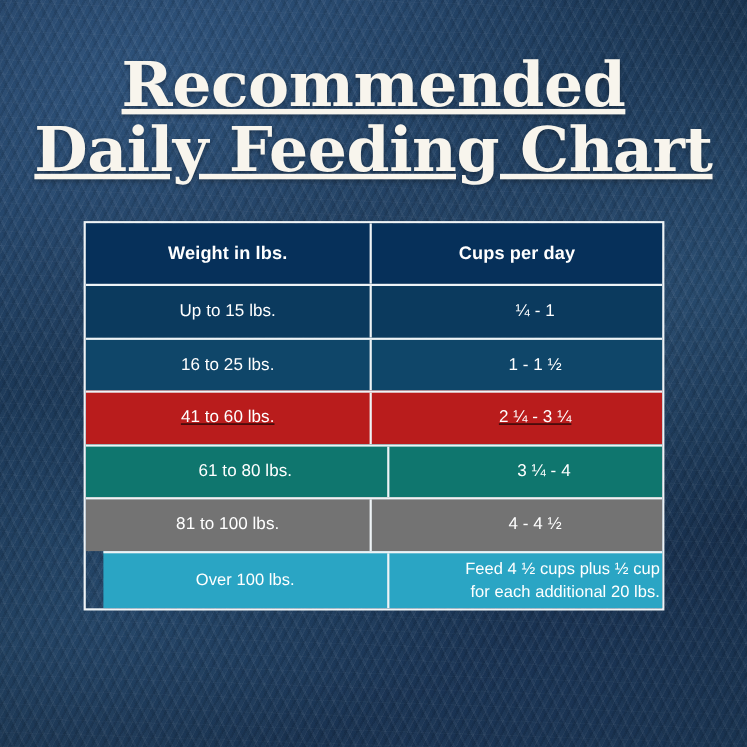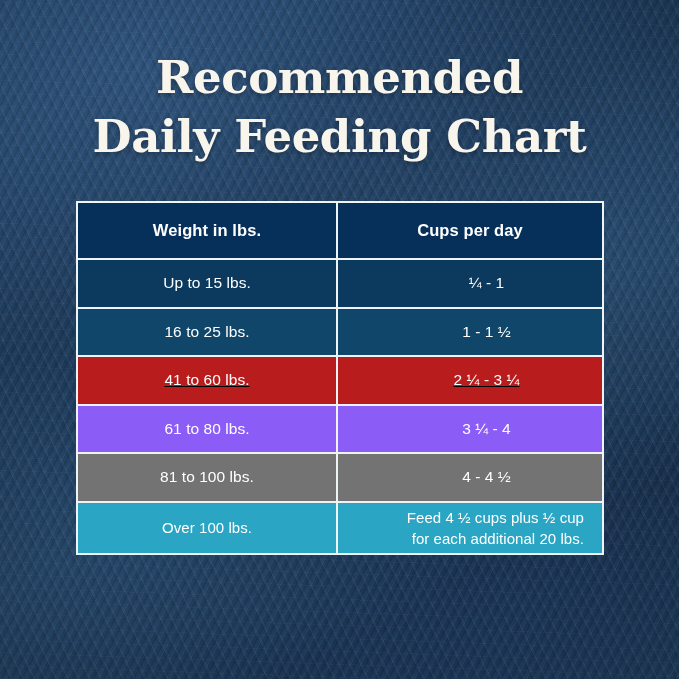--- a/index.html
+++ b/index.html
@@ -59,25 +59,26 @@
 
   
   #chart-title {
     position: absolute;
     left: 0;
     top: 48px;
     width: 679px;
     text-align: center;
     font-family: "DejaVu Serif", "Liberation Serif", serif;
     font-weight: bold;
-    font-size: 45px;
+    font-size: 56px;
     line-height: 59px;
     letter-spacing: -0.4px;
     color: #f8f5ed;
     text-shadow: 0 2px 5px rgba(0,0,0,0.30);
+    text-decoration: underline;
   }
   #chart-title .tline { display: block; white-space: nowrap; }
 
   
   #feeding-table {
     position: absolute;
     left: 76px;
     top: 201px;
     width: 528px;
     border: 2px solid #eef3f6;
@@ -117,21 +118,21 @@
     letter-spacing: 0.1px;
   }
 
   
   .data-row { height: 48.5px; gap: 33px; }
   .data-row .cell {
     font-size: 15.5px;
     font-weight: normal;
     letter-spacing: 0.05px;
   }
-  .data-row.row-last { height: 52px; }
+  .data-row.row-last { height: 52px; margin-left: 16px; }
   .data-row.row-last .cell-cups {
     line-height: 21px;
     padding: 0 18px;
   }
   .data-row.row-last .cell { font-size: 15px; }
 
   .frac { font-feature-settings: "frac" 1; }
 </style>
 </head>
 <body style="background-color: rgb(29, 59, 94);">
@@ -162,21 +163,21 @@
       <div class="cell cell-weight">16 to 25 lbs.</div>
       <div class="cell cell-cups frac">1  - 1 ½</div>
     </div>
 
 
     <div class="trow data-row" style="background: #b91c1c; text-decoration: underline;">
       <div class="cell cell-weight">41 to 60 lbs.</div>
       <div class="cell cell-cups frac">2 ¼  - 3 ¼</div>
     </div>
 
-    <div class="trow data-row" style="background: #8b5cf6;">
+    <div class="trow data-row" style="background: #0f766e; padding-left: 16px;">
       <div class="cell cell-weight">61 to 80 lbs.</div>
       <div class="cell cell-cups frac">3 ¼  - 4</div>
     </div>
 
     <div class="trow data-row" style="background: #737373;">
       <div class="cell cell-weight">81 to 100 lbs.</div>
       <div class="cell cell-cups frac">4  - 4 ½</div>
     </div>
 
     <div class="trow data-row row-last" style="background: rgb(42, 165, 196);">

